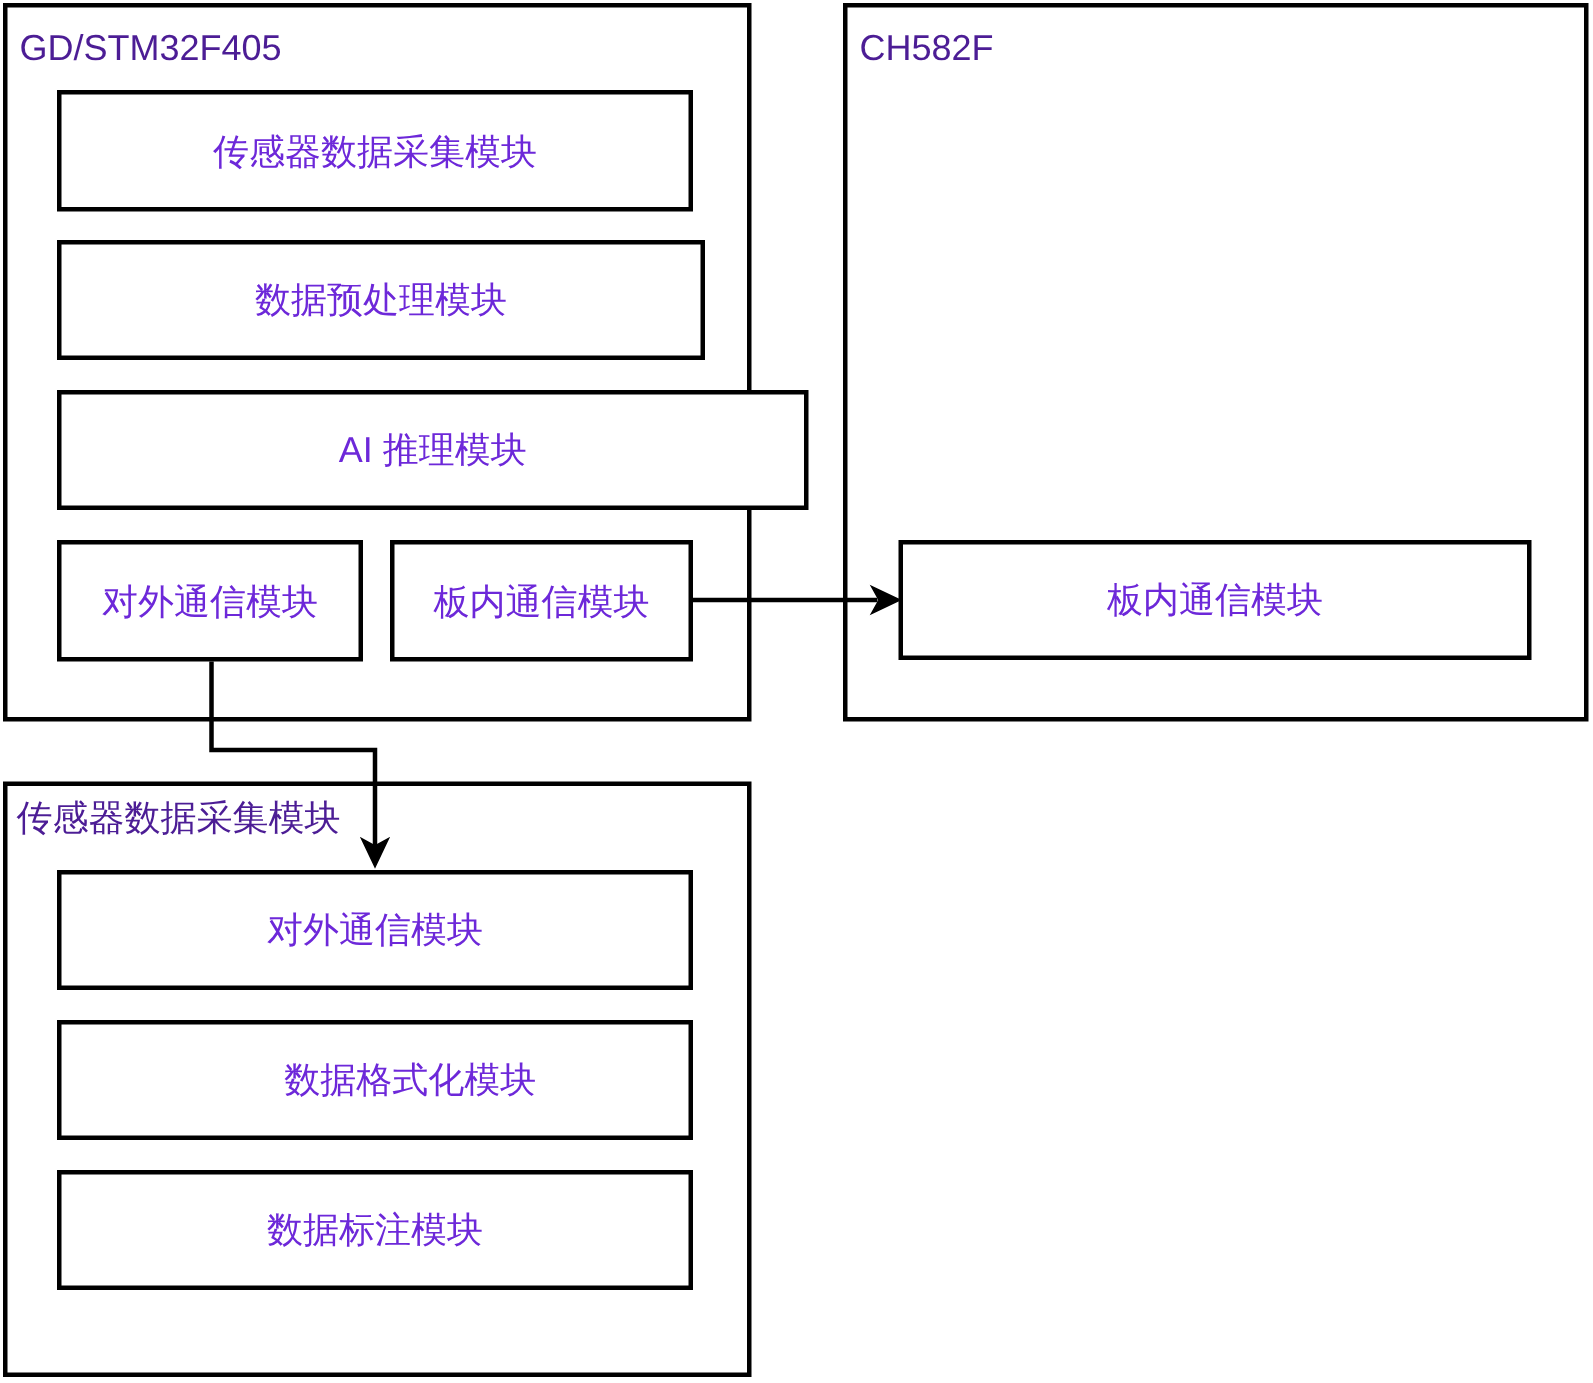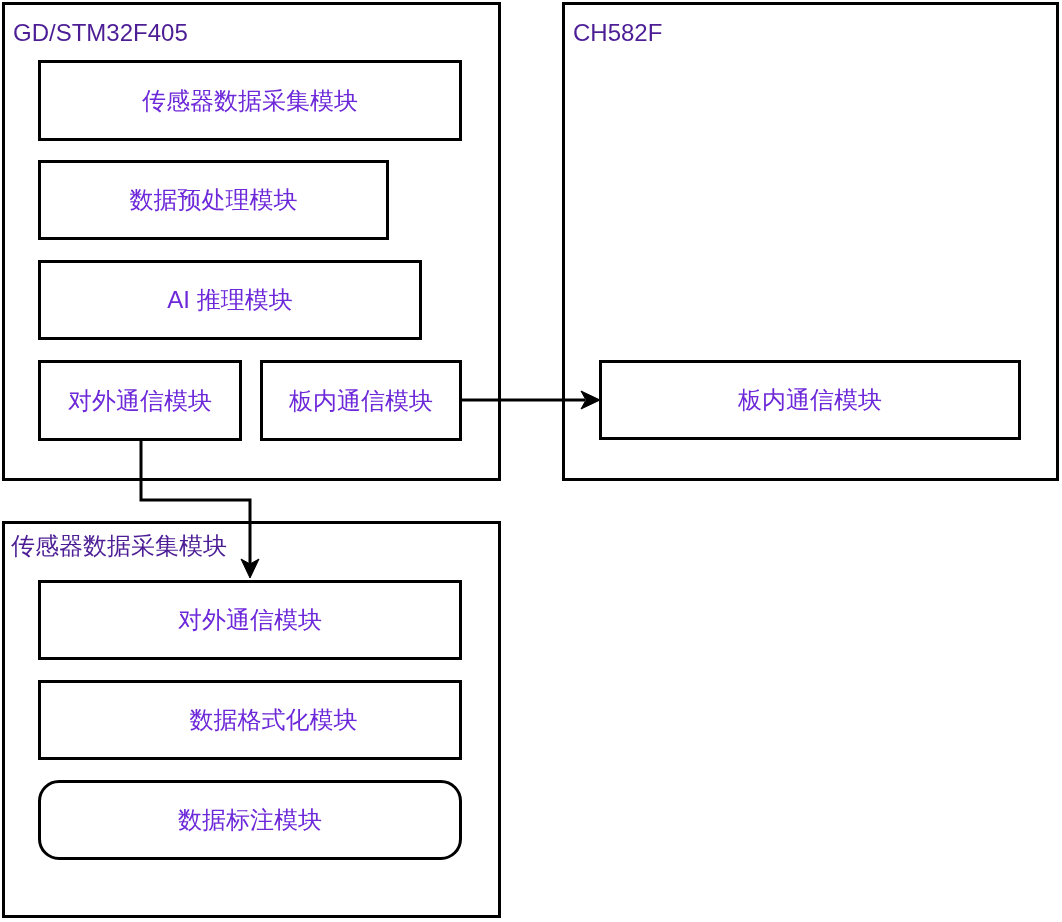--- a/index.html
+++ b/index.html
@@ -55,24 +55,24 @@
 <body>
 
 <div id="canvas">
 
   <div class="container-box" style="left:2px; top:2px; width:499px; height:479px;">
     <div class="container-label" style="left:8px; top:14px;">GD/STM32F405</div>
   </div>
   <div class="module-box" style="left:38px; top:60px; width:424px; height:81px;">
     <span>传感器数据采集模块</span>
   </div>
-  <div class="module-box" style="left:38px; top:160px; width:351px; height:80px;">
+  <div class="module-box" style="left:38px; top:160px; width:432px; height:80px;">
     <span>数据预处理模块</span>
   </div>
-  <div class="module-box" style="left:38px; top:260px; width:384px; height:80px;">
+  <div class="module-box" style="left:38px; top:260px; width:501px; height:80px;">
     <span>AI 推理模块</span>
   </div>
   <div class="module-box" style="left:38px; top:360px; width:204px; height:81px;">
     <span>对外通信模块</span>
   </div>
   <div class="module-box" style="left:260px; top:360px; width:202px; height:81px;">
     <span>板内通信模块</span>
   </div>
 
   <div class="container-box" style="left:562px; top:2px; width:497px; height:479px;">
@@ -84,21 +84,21 @@
 
   <div class="container-box" style="left:2px; top:521px; width:499px; height:397px;">
     <div class="container-label" style="left:6px; top:8px;">传感器数据采集模块</div>
   </div>
   <div class="module-box" style="left:38px; top:580px; width:424px; height:80px;">
     <span>对外通信模块</span>
   </div>
   <div class="module-box" style="left:38px; top:680px; width:424px; height:80px;padding-left:47px;">
     <span>数据格式化模块</span>
   </div>
-  <div class="module-box" style="left:38px; top:780px; width:424px; height:80px;border-radius:21px;">
+  <div class="module-box" style="left:38px; top:780px; width:424px; height:80px;">
     <span>数据标注模块</span>
   </div>
 
   <svg id="connector-layer" viewBox="0 0 1062 922" xmlns="http://www.w3.org/2000/svg">
 
     <g>
       <path d="M 462 400 L 585 400" stroke="#000000" stroke-width="3" fill="none"></path>
       <polygon points="600,400 581,391 586,400 581,409" fill="#000000" stroke="#000000" stroke-width="1"></polygon>
     </g>
 

